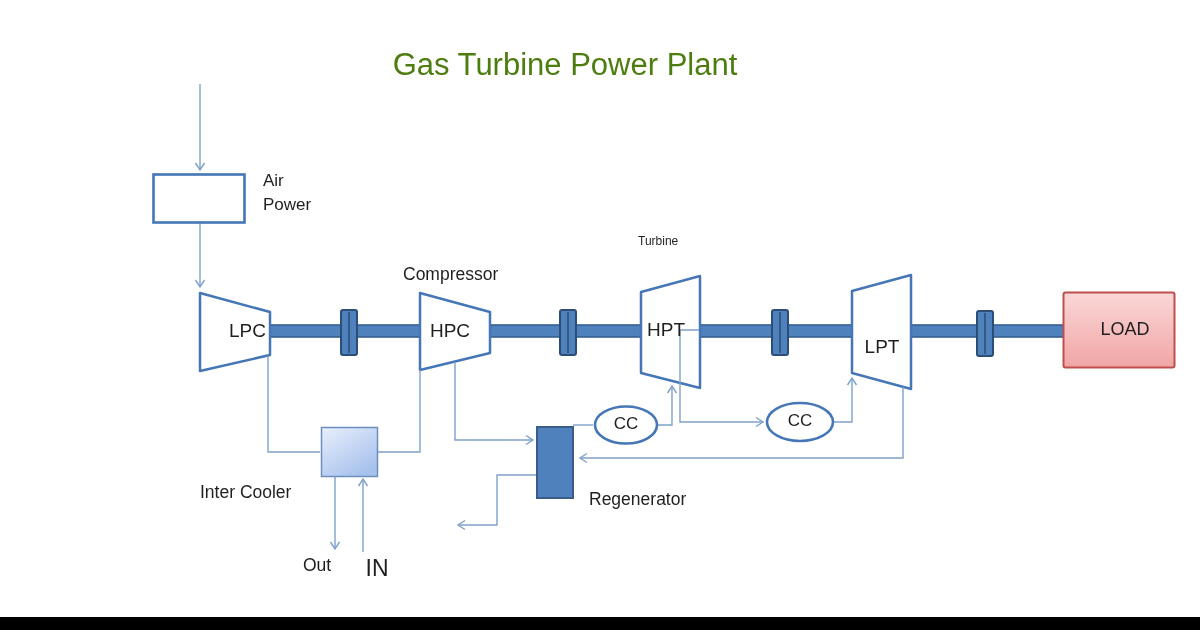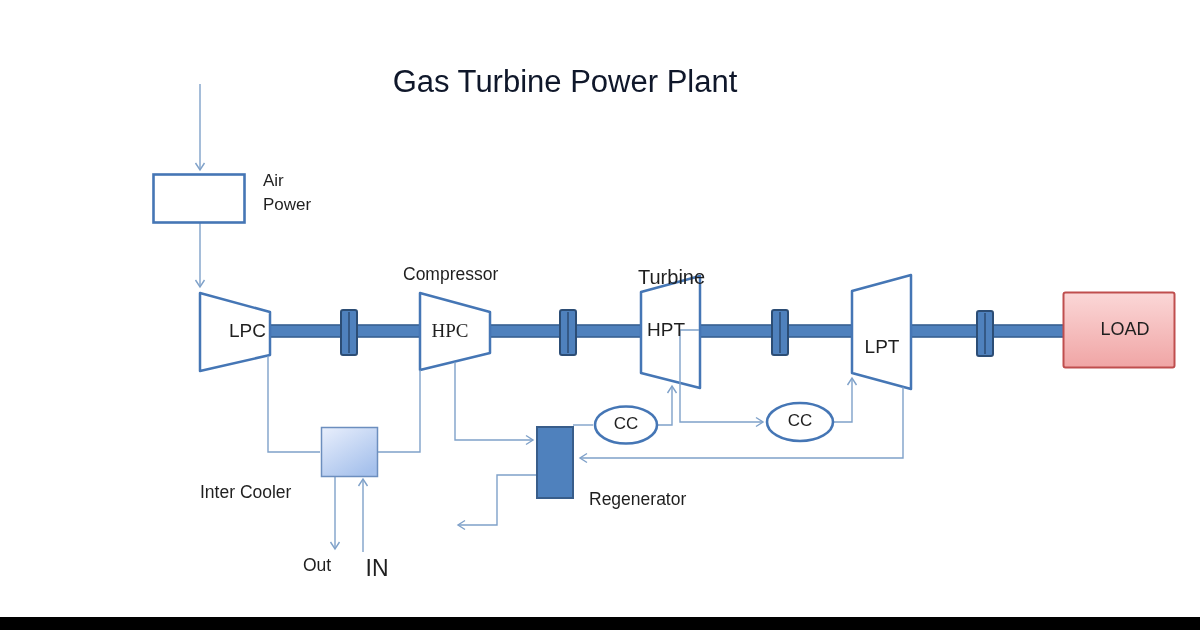--- a/index.html
+++ b/index.html
@@ -19,29 +19,29 @@
     --text:#1f1f1f;
     --bottom-bar:#000000;
   }
   html,body{margin:0;padding:0;background:#fff;}
   .stage{
     position:relative;width:1200px;height:630px;overflow:hidden;background:#ffffff;
     font-family:"Liberation Sans", sans-serif;color:var(--text);
   }
   .stage svg{position:absolute;left:0;top:0;}
   .lbl{position:absolute;white-space:nowrap;color:var(--text);}
-  .title{left:265px;top:64px;width:600px;text-align:center;font-size:31px;color:#0f172a;}
+  .title{left:265px;top:47px;width:600px;text-align:center;font-size:31px;color:#4d7c0f;}
   .lbl-airfilter{left:263px;top:169px;font-size:17px;line-height:24px;white-space:pre-line;}
   .lbl-lpc{left:204px;top:320px;width:62px;text-align:right;font-size:19px;}
-  .lbl-hpc{left:419px;top:320px;width:62px;text-align:center;font-size:19px;font-family:Liberation Serif, serif;}
+  .lbl-hpc{left:419px;top:320px;width:62px;text-align:center;font-size:19px;}
   .lbl-hpt{left:641px;top:319px;width:50px;text-align:center;font-size:19px;}
   .lbl-lpt{left:852px;top:316px;width:60px;text-align:center;font-size:19px;margin-top:20px;}
   .lbl-load{left:1063px;top:319px;width:124px;text-align:center;font-size:18px;}
   .lbl-compressor{left:403px;top:264px;font-size:17.5px;}
-  .lbl-turbine{left:638px;top:266px;font-size:20px;}
+  .lbl-turbine{left:638px;top:234px;font-size:12px;}
   .lbl-intercooler{left:200px;top:482px;width:140px;text-align:left;font-size:17.5px;}
   .lbl-regenerator{left:589px;top:489px;font-size:17.5px;}
   .lbl-out{left:291px;top:555px;width:52px;text-align:center;font-size:17.5px;}
   .lbl-in{left:363px;top:555px;width:28px;text-align:center;font-size:23px;}
   .lbl-cc1{left:595px;top:414px;width:62px;text-align:center;font-size:17px;}
   .lbl-cc2{left:767px;top:411px;width:66px;text-align:center;font-size:17px;}
   .bottom-bar{position:absolute;left:0;top:617px;width:1200px;height:13px;background:var(--bottom-bar);}
 </style>
 </head>
 <body>

